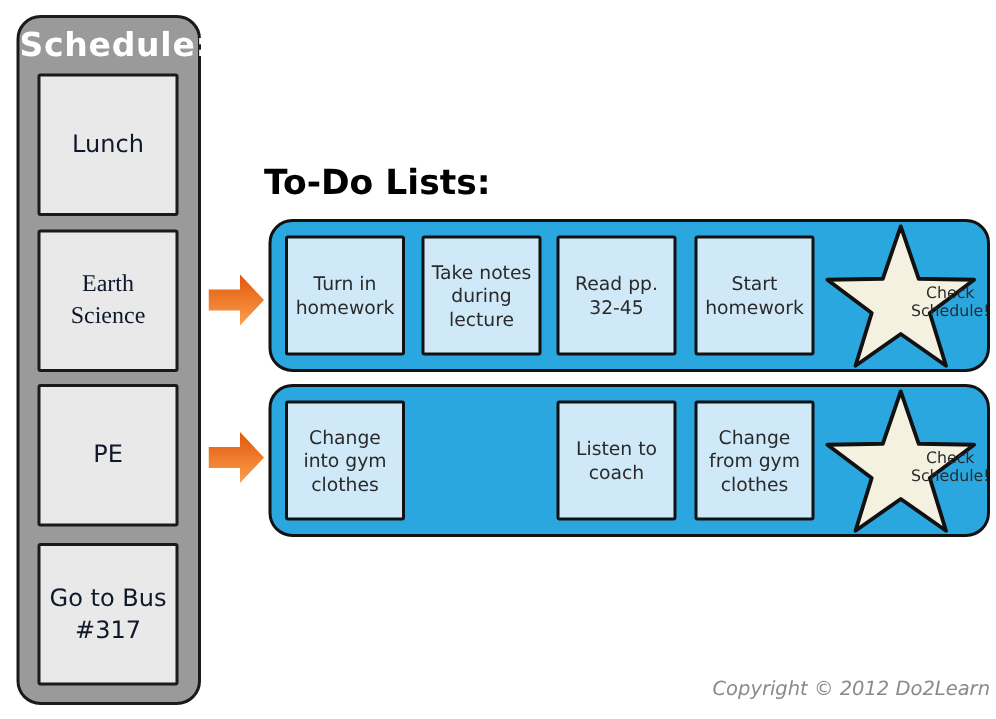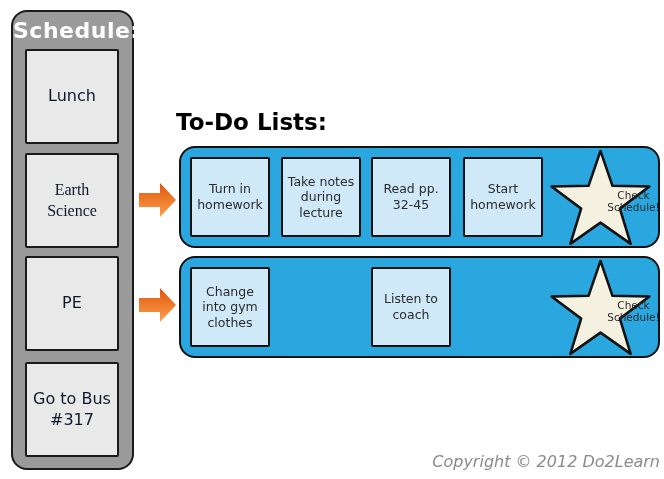--- a/index.html
+++ b/index.html
@@ -127,21 +127,21 @@
     width: 38px; height: 36px;
   }
   .arrow-0 { top: 182px; }
   .arrow-1 { top: 287px; }
   .arrow svg { display: block; width: 100%; height: 100%; }
 
   
   .copyright {
     position: absolute;
     right: 4px; top: 452px;
-    font-size: 16px;
+    font-size: 13px;
     font-style: italic;
     color: #8a8a8a;
   }
 </style>
 </head>
 <body>
 
 <div class="stage">
 
   <div class="schedule-panel">
@@ -207,20 +207,23 @@
     </div>
   </div>
 
   <div class="todo-row row-1">
     <div class="task task-0">
       <span>Change into gym clothes</span>
     </div>
     <div class="task task-2">
       <span>Listen to coach</span>
     </div>
+    <div class="task task-3">
+      <span>Change from gym clothes</span>
+    </div>
     <div class="star-wrap">
       <svg viewBox="0 0 100 91" xmlns="http://www.w3.org/2000/svg">
         <polygon points="50,2 61.2,34.6 95.7,35.2 68.1,55.9 78.2,88.8 50,69 21.8,88.8 31.9,55.9 4.3,35.2 38.8,34.6" fill="#f4f1e1" stroke="#111111" stroke-width="2.4" stroke-linejoin="round"></polygon>
       </svg>
       <div class="star-label">Check Schedule!</div>
     </div>
   </div>
 
   <div class="copyright">Copyright © 2012 Do2Learn</div>
 

